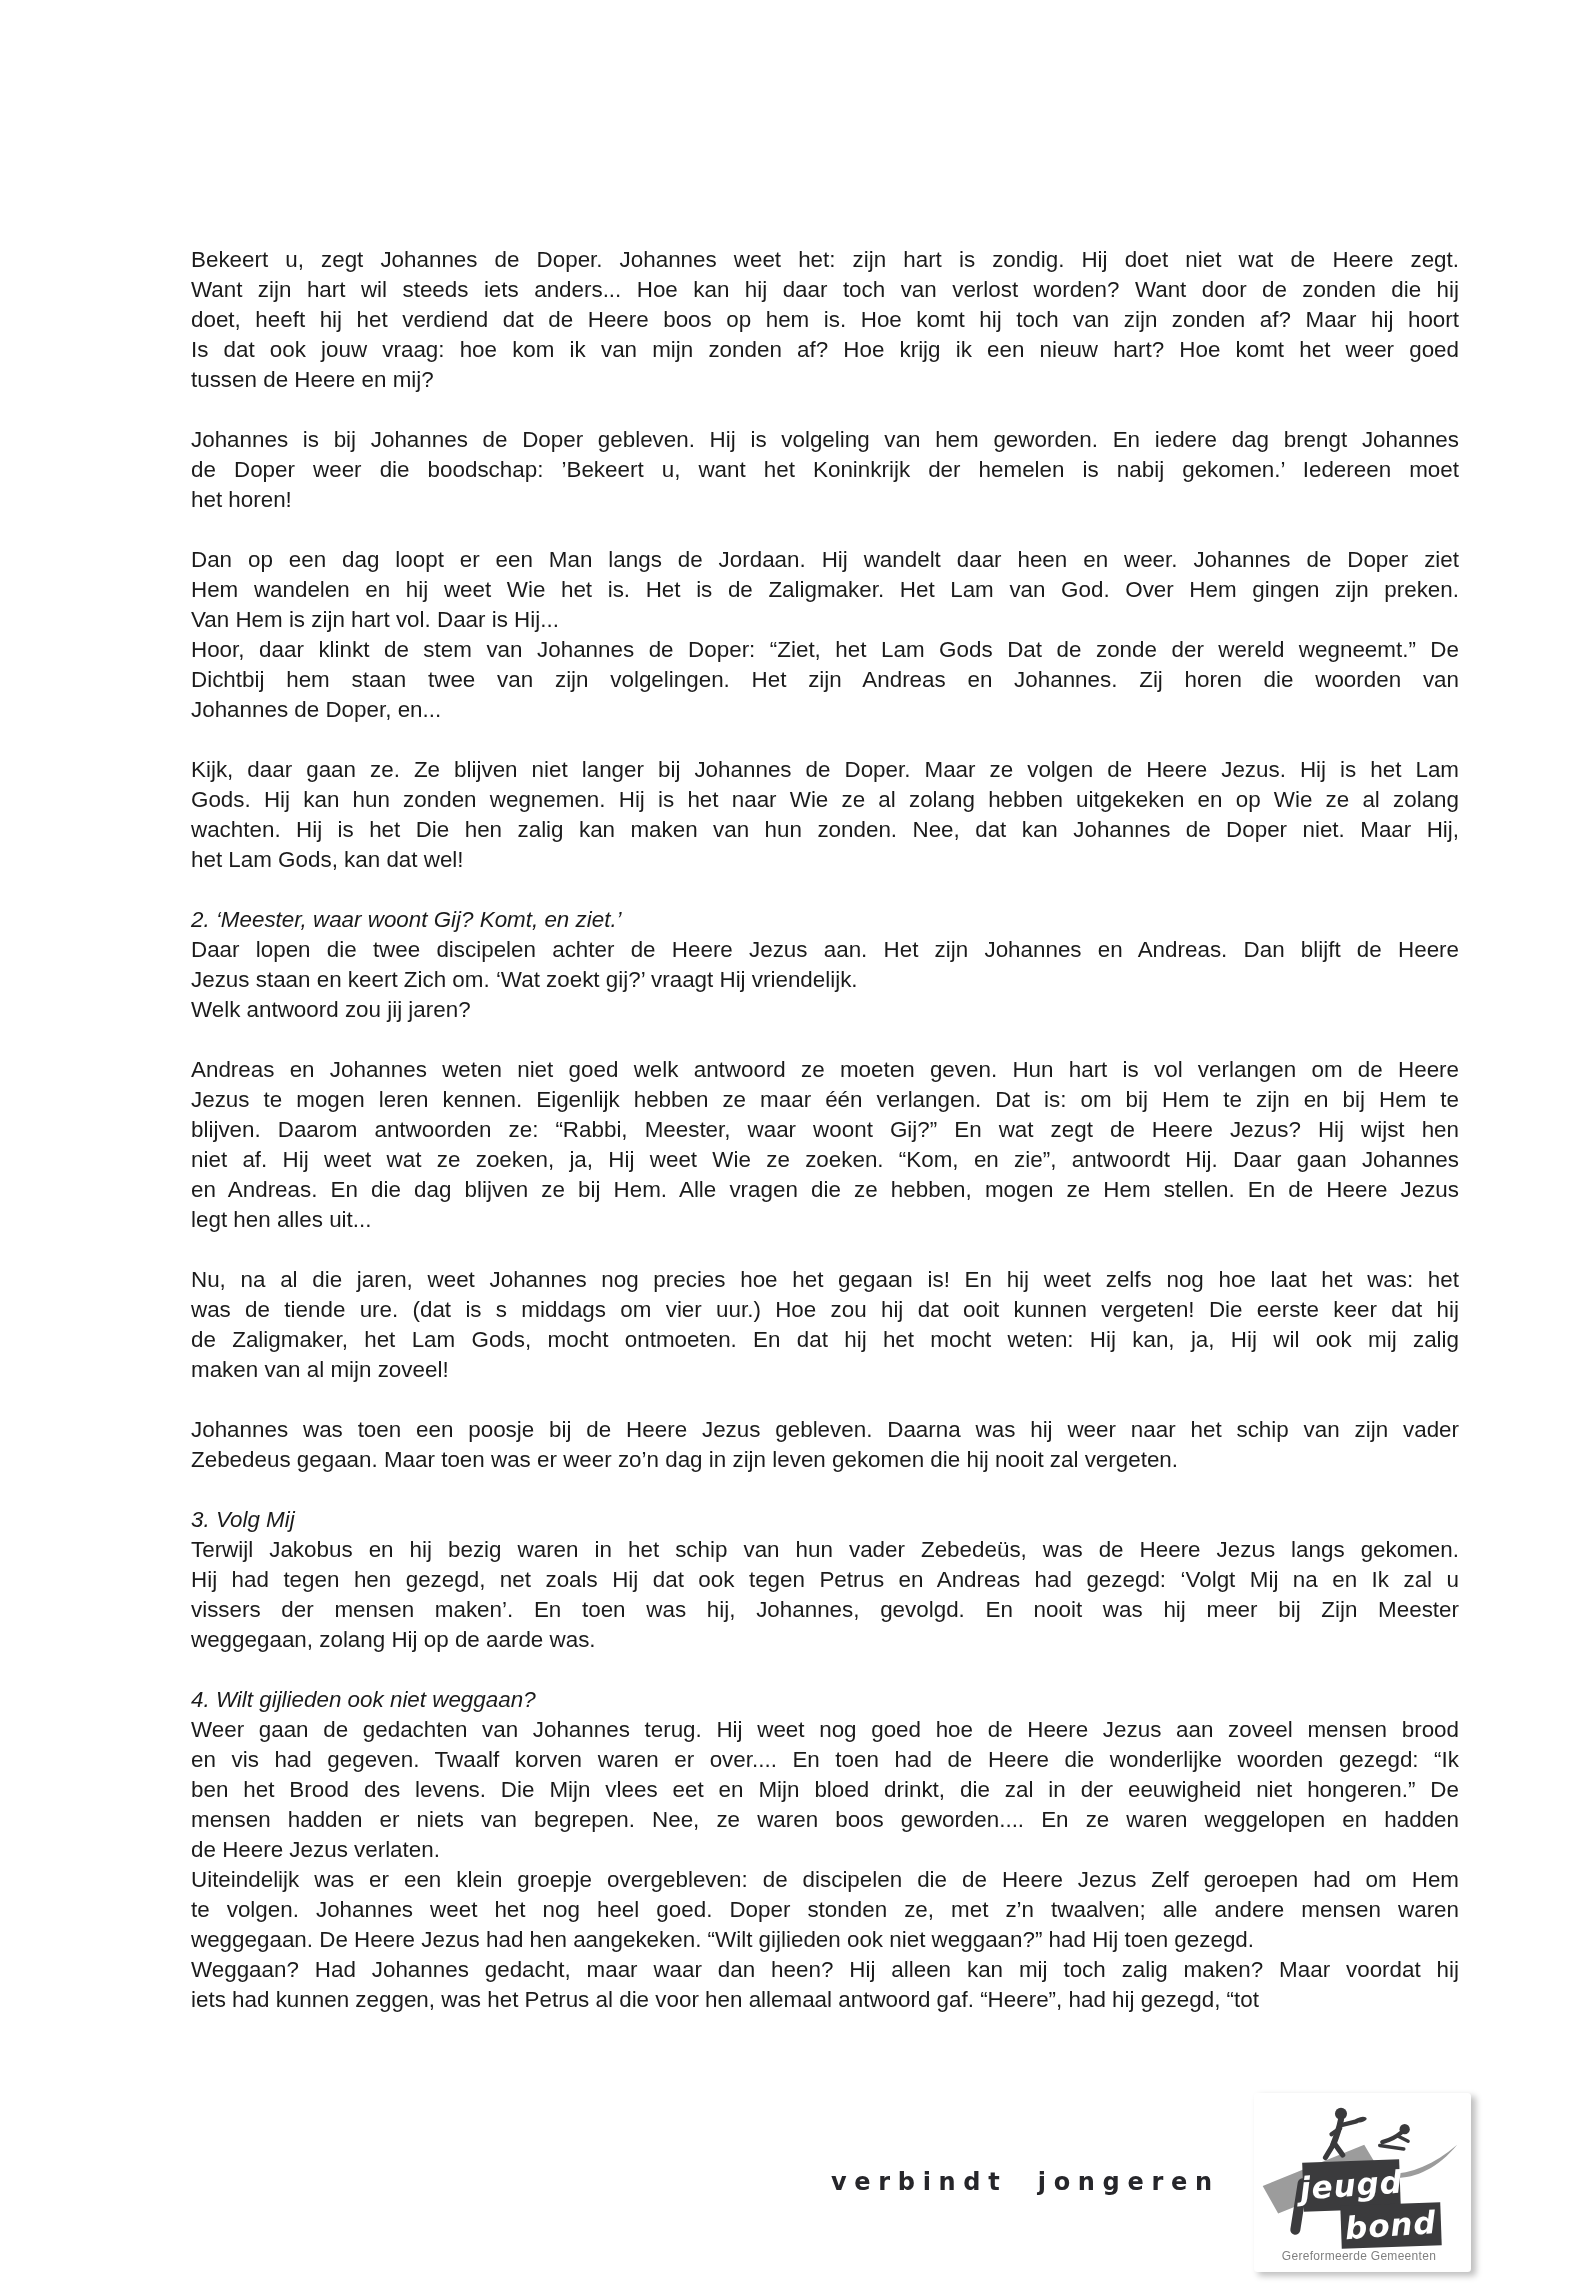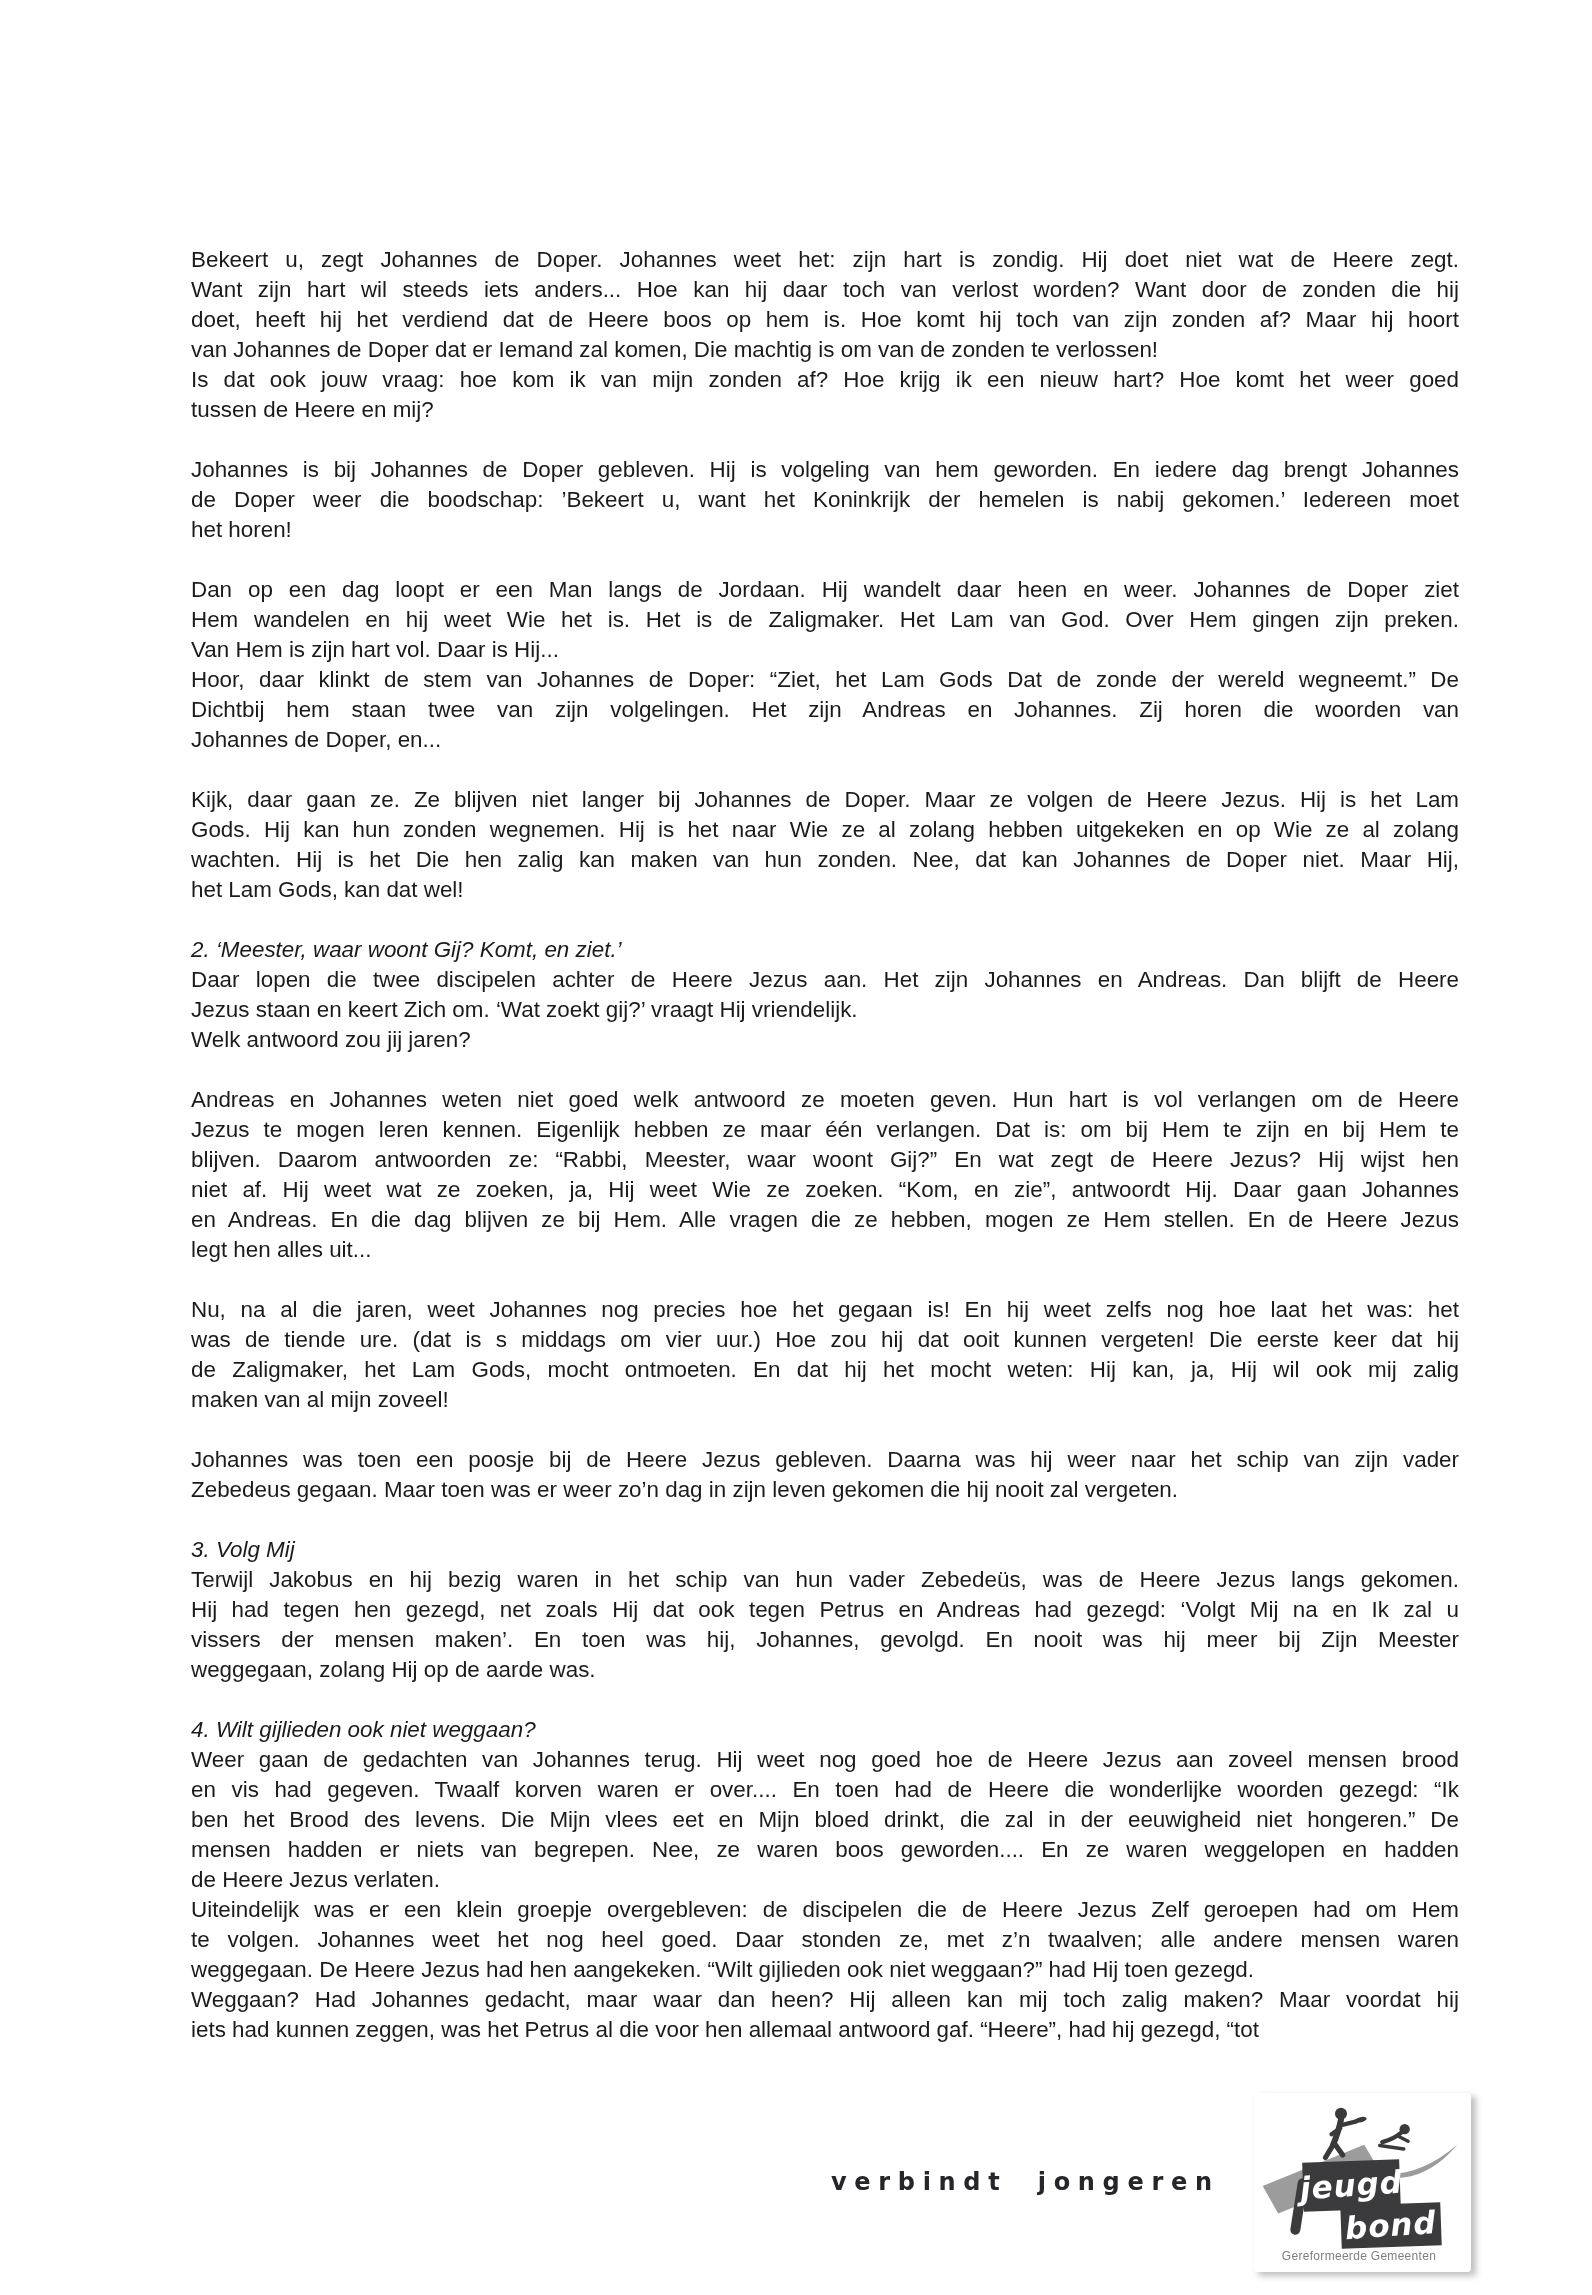--- a/index.html
+++ b/index.html
@@ -93,21 +93,20 @@
 </head>
 <body>
 
 <div class="page">
 
   <div class="doc-body">
       <div class="block">
         <div class="line">Bekeert u, zegt Johannes de Doper. Johannes weet het: zijn hart is zondig. Hij doet niet wat de Heere zegt.</div>
         <div class="line">Want zijn hart wil steeds iets anders... Hoe kan hij daar toch van verlost worden? Want door de zonden die hij</div>
         <div class="line">doet, heeft hij het verdiend dat de Heere boos op hem is. Hoe komt hij toch van zijn zonden af? Maar hij hoort</div>
-        <div class="line last">van Johannes de Doper dat er Iemand zal komen, Die machtig is om van de zonden te verlossen!</div>
         <div class="line">Is dat ook jouw vraag: hoe kom ik van mijn zonden af? Hoe krijg ik een nieuw hart? Hoe komt het weer goed</div>
         <div class="line last">tussen de Heere en mij?</div>
       </div>
       <div class="block">
         <div class="line">Johannes is bij Johannes de Doper gebleven. Hij is volgeling van hem geworden. En iedere dag brengt Johannes</div>
         <div class="line">de Doper weer die boodschap: ’Bekeert u, want het Koninkrijk der hemelen is nabij gekomen.’ Iedereen moet</div>
         <div class="line last">het horen!</div>
       </div>
       <div class="block">
         <div class="line">Dan op een dag loopt er een Man langs de Jordaan. Hij wandelt daar heen en weer. Johannes de Doper ziet</div>
@@ -155,21 +154,21 @@
         <div class="line last">weggegaan, zolang Hij op de aarde was.</div>
       </div>
       <div class="block">
         <div class="heading">4. Wilt gijlieden ook niet weggaan?</div>
         <div class="line">Weer gaan de gedachten van Johannes terug. Hij weet nog goed hoe de Heere Jezus aan zoveel mensen brood</div>
         <div class="line">en vis  had gegeven. Twaalf korven waren er over.... En toen had de Heere die wonderlijke woorden gezegd: “Ik</div>
         <div class="line">ben het Brood des levens. Die Mijn vlees eet en Mijn bloed drinkt, die zal in der eeuwigheid niet hongeren.” De</div>
         <div class="line">mensen hadden er niets van begrepen. Nee, ze waren boos geworden.... En ze waren weggelopen en hadden</div>
         <div class="line last">de Heere Jezus verlaten.</div>
         <div class="line">Uiteindelijk was er een klein groepje overgebleven: de discipelen die de Heere Jezus Zelf geroepen had om Hem</div>
-        <div class="line">te volgen. Johannes weet het nog heel goed. Daar stonden ze, met z’n twaalven; alle andere mensen waren</div>
+        <div class="line">te volgen. Johannes weet het nog heel goed. Doper stonden ze, met z’n twaalven; alle andere mensen waren</div>
         <div class="line last">weggegaan. De Heere Jezus had hen aangekeken. “Wilt gijlieden ook niet weggaan?”  had Hij toen gezegd.</div>
         <div class="line">Weggaan? Had Johannes gedacht, maar waar dan heen? Hij alleen kan mij toch zalig maken? Maar voordat hij</div>
         <div class="line last">iets had kunnen zeggen, was het Petrus al die voor hen allemaal antwoord gaf. “Heere”, had hij gezegd, “tot</div>
       </div>
     </div>
 
   <div class="tagline">verbindt jongeren</div>
 
   <div class="logo-card">
     <svg class="logo-art" viewBox="0 0 252 208">

